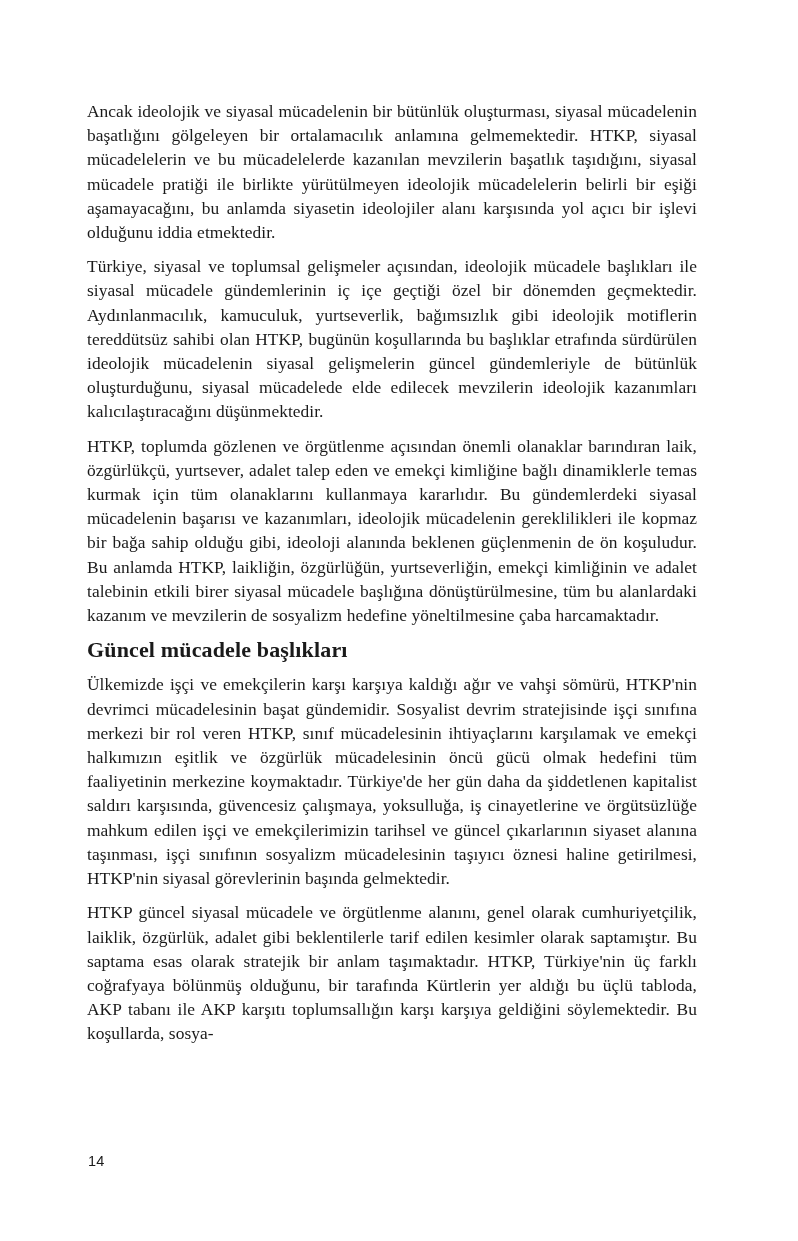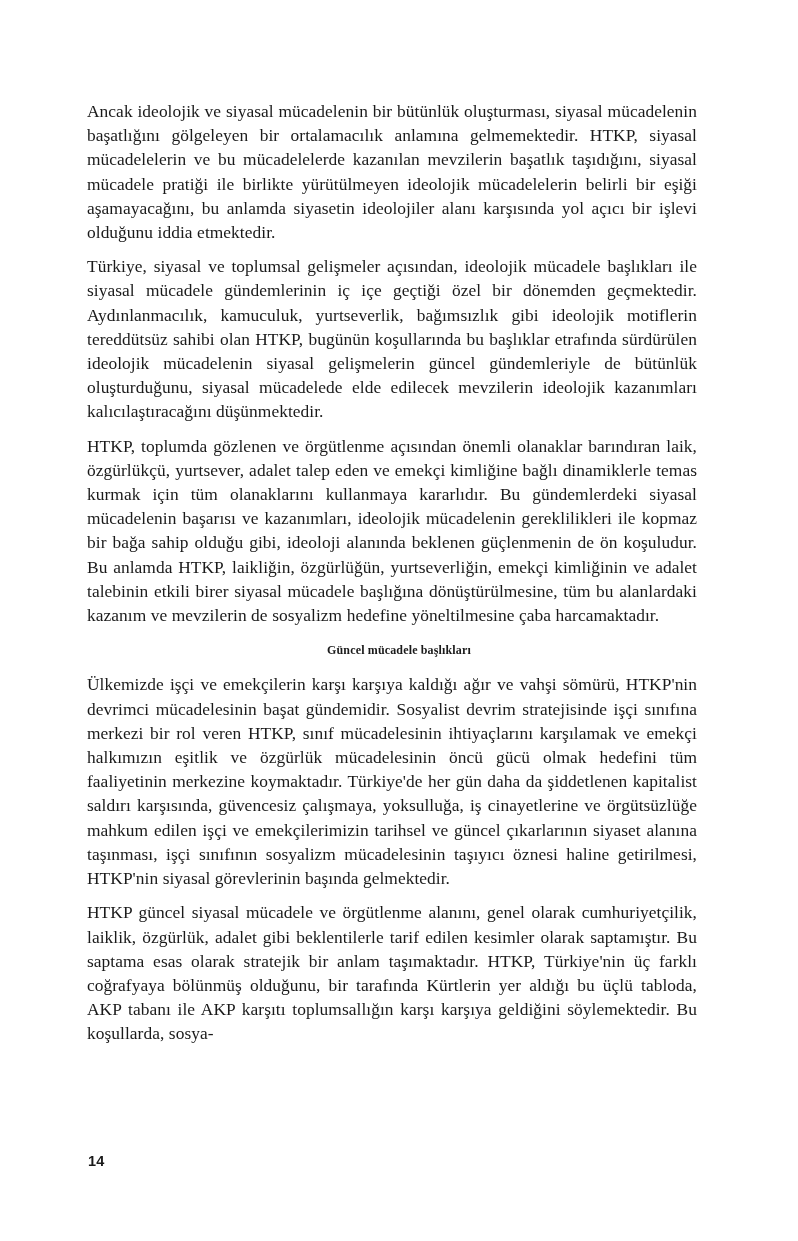--- a/index.html
+++ b/index.html
@@ -38,33 +38,33 @@
     text-justify: inter-word;
     hyphens: none;
     letter-spacing: 0.05px;
     word-spacing: 0.1px;
   }
   p.para:last-of-type {
     margin-bottom: 0;
   }
   h2.section-heading {
     margin: 11px 0 10px 0;
-    font-size: 12px;
+    font-size: 22px;
     line-height: 24.2px;
     font-weight: bold;
-    text-align: center;
+    text-align: left;
     letter-spacing: 0.15px;
   }
   .page-number {
     position: absolute;
     left: 88px;
     top: 1152px;
     font-family: "Liberation Sans", "DejaVu Sans", sans-serif;
     font-size: 14.5px;
-    font-weight: bold;
+    font-weight: normal;
     line-height: 18px;
     color: #1a1a1a;
     letter-spacing: 0.2px;
   }
 </style>
 </head>
 <body>
 
 <div class="page">
 

